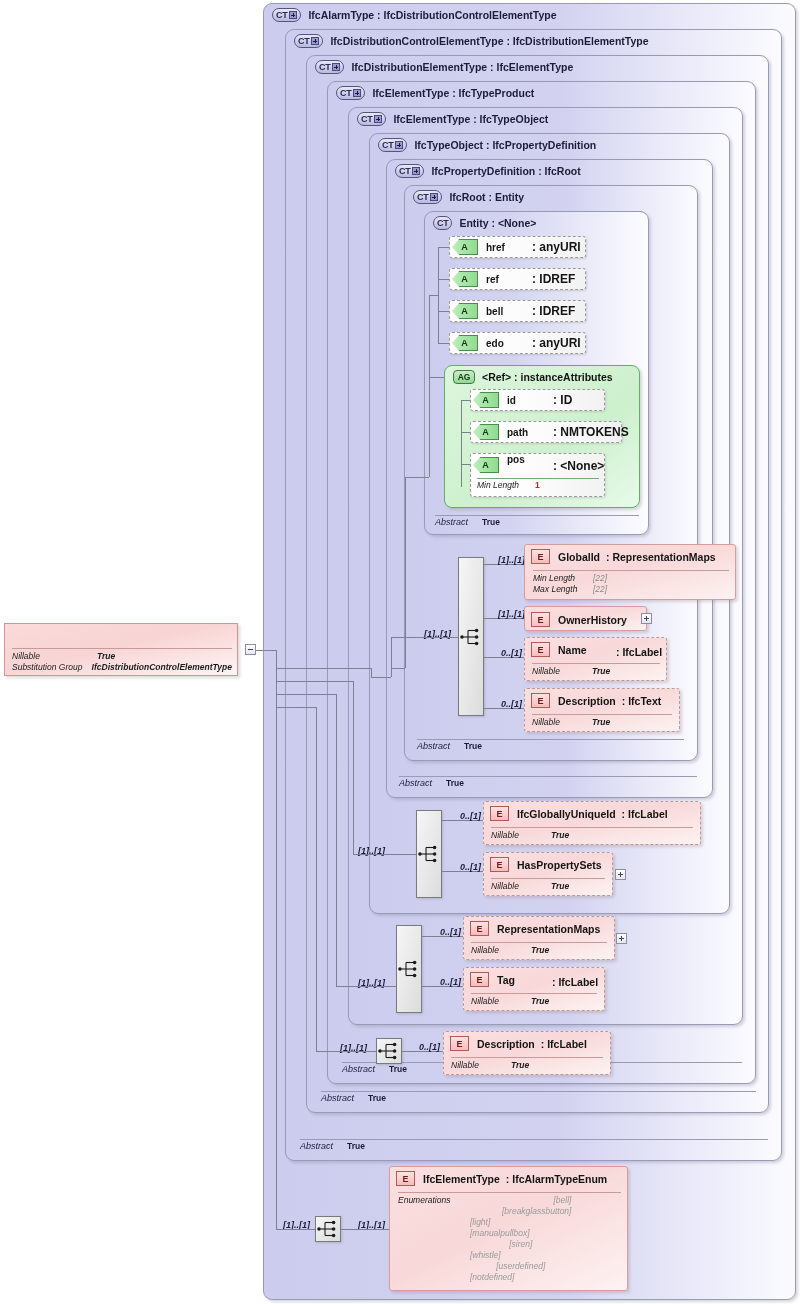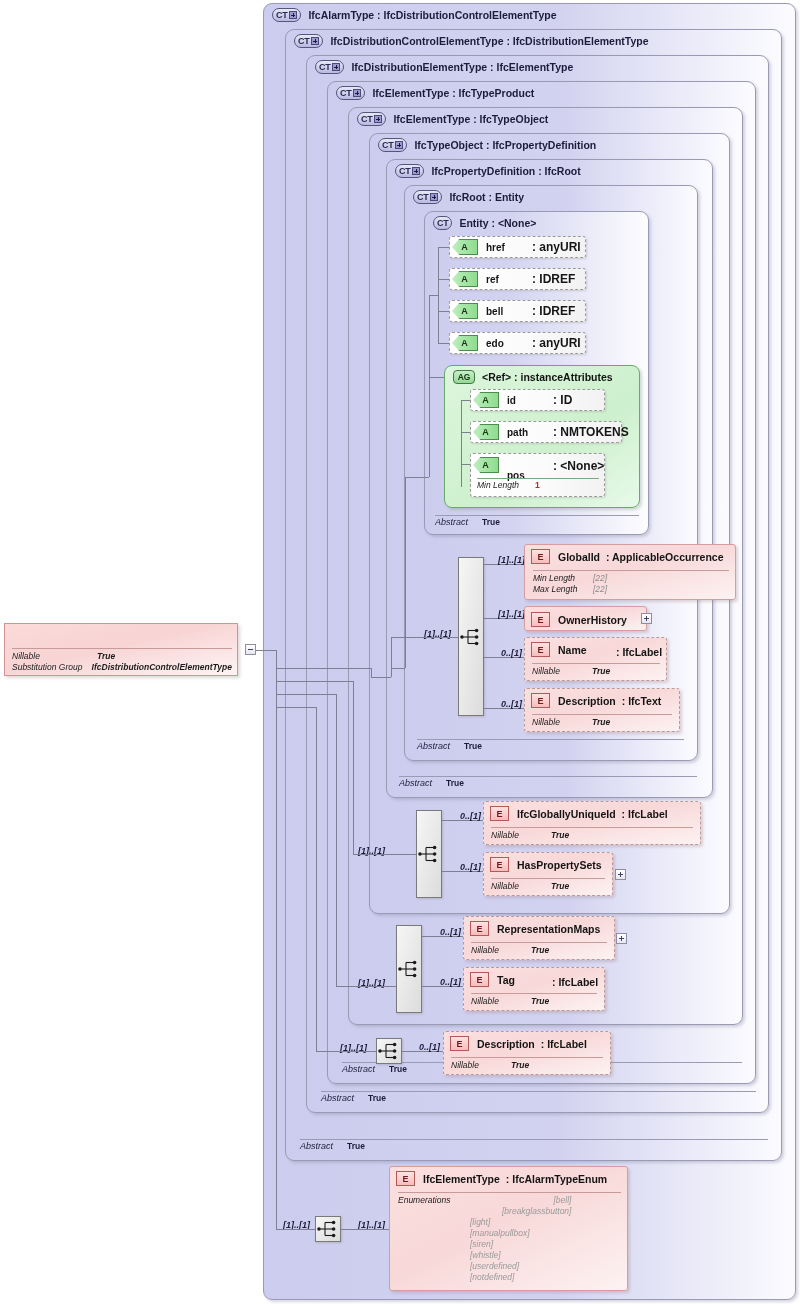--- a/index.html
+++ b/index.html
@@ -380,21 +380,21 @@
   <div class="ln h" style="left:461px; top:432px; width:10px;"></div>
   <div class="attr" style="left:470px; top:421px; width:152px;">
     <span class="abadge">A</span>
     <span class="aname">path</span>
     <span class="atype">: NMTOKENS</span>
   </div>
 
   <div class="ln h" style="left:461px; top:464px; width:10px;"></div>
   <div class="attr" style="left:470px; top:453px; width:135px; height:44px; align-items:flex-start;">
     <span class="abadge" style="margin-top:3px;">A</span>
-    <span class="aname" style="margin-top:16px;">pos</span>
+    <span class="aname" style="margin-top:0;">pos</span>
     <span class="atype" style="top:5px;">: &lt;None&gt;</span>
     <div class="minlen-row" style="left:6px; top:24px; width:122px;">
       <span class="k">Min Length</span>
       <span class="v">1</span>
     </div>
   </div>
 
   <div class="seq" style="left:458px; top:557px; width:26px; height:159px;">
     <svg width="22" height="18" viewBox="0 0 22 18">
       <circle cx="2" cy="9" r="1.8" fill="#1a1a1a"></circle>
@@ -410,21 +410,21 @@
   </div>
   <div class="card" style="left:424px; top:629px;">[1]..[1]</div>
   <div class="ln h" style="left:419px; top:637px; width:39px;"></div>
 
   <div class="ln h" style="left:484px; top:564px; width:40px;"></div>
   <div class="card" style="left:498px; top:555px;">[1]..[1]</div>
   <div class="elem" style="left:524px; top:544px; width:212px; height:56px;">
     <div class="ehdr">
       <span class="ebadge">E</span>
       <span class="etitle">GlobalId</span>
-      <span class="etype" style="position:static; margin-left:6px;">: ApplicableOccurrence</span>
+      <span class="etype" style="position:static; margin-left:6px;">: RepresentationMaps</span>
     </div>
     <div class="facets" style="left:8px; top:25px; width:196px;">
       <div class="frow">
           <span class="fk">Min Length</span>
           <span class="fv grey">[22]</span>
         </div>
       <div class="frow">
           <span class="fk">Max Length</span>
           <span class="fv grey">[22]</span>
         </div>
@@ -626,23 +626,23 @@
       <span class="etype" style="position:static; margin-left:6px;">: IfcAlarmTypeEnum</span>
     </div>
     <div class="facets" style="left:8px; top:25px; width:223px;">
       <div class="frow" style="align-items:flex-start;">
         <span class="fk" style="width:72px;">Enumerations</span>
         <span>
           <span class="fv enum" style="display:block;text-align:right;">[bell]</span>
           <span class="fv enum" style="display:block;padding-left:32px;">[breakglassbutton]</span>
           <span class="fv enum" style="display:block;">[light]</span>
           <span class="fv enum" style="display:block;">[manualpullbox]</span>
-          <span class="fv enum" style="display:block;">[siren]</span>
+          <span class="fv enum" style="display:block;text-align:center;">[siren]</span>
           <span class="fv enum" style="display:block;">[whistle]</span>
-          <span class="fv enum" style="display:block;">[userdefined]</span>
+          <span class="fv enum" style="display:block;text-align:center;">[userdefined]</span>
           <span class="fv enum" style="display:block;">[notdefined]</span>
         </span>
       </div>
     </div>
   </div>
 
   <div class="root-elem" style="left:4px; top:623px; width:234px; height:53px;">
     <div class="facets" style="left:7px; top:24px; width:220px;">
       <div class="frow">
           <span class="fk" style="width:85px;">Nillable</span>

